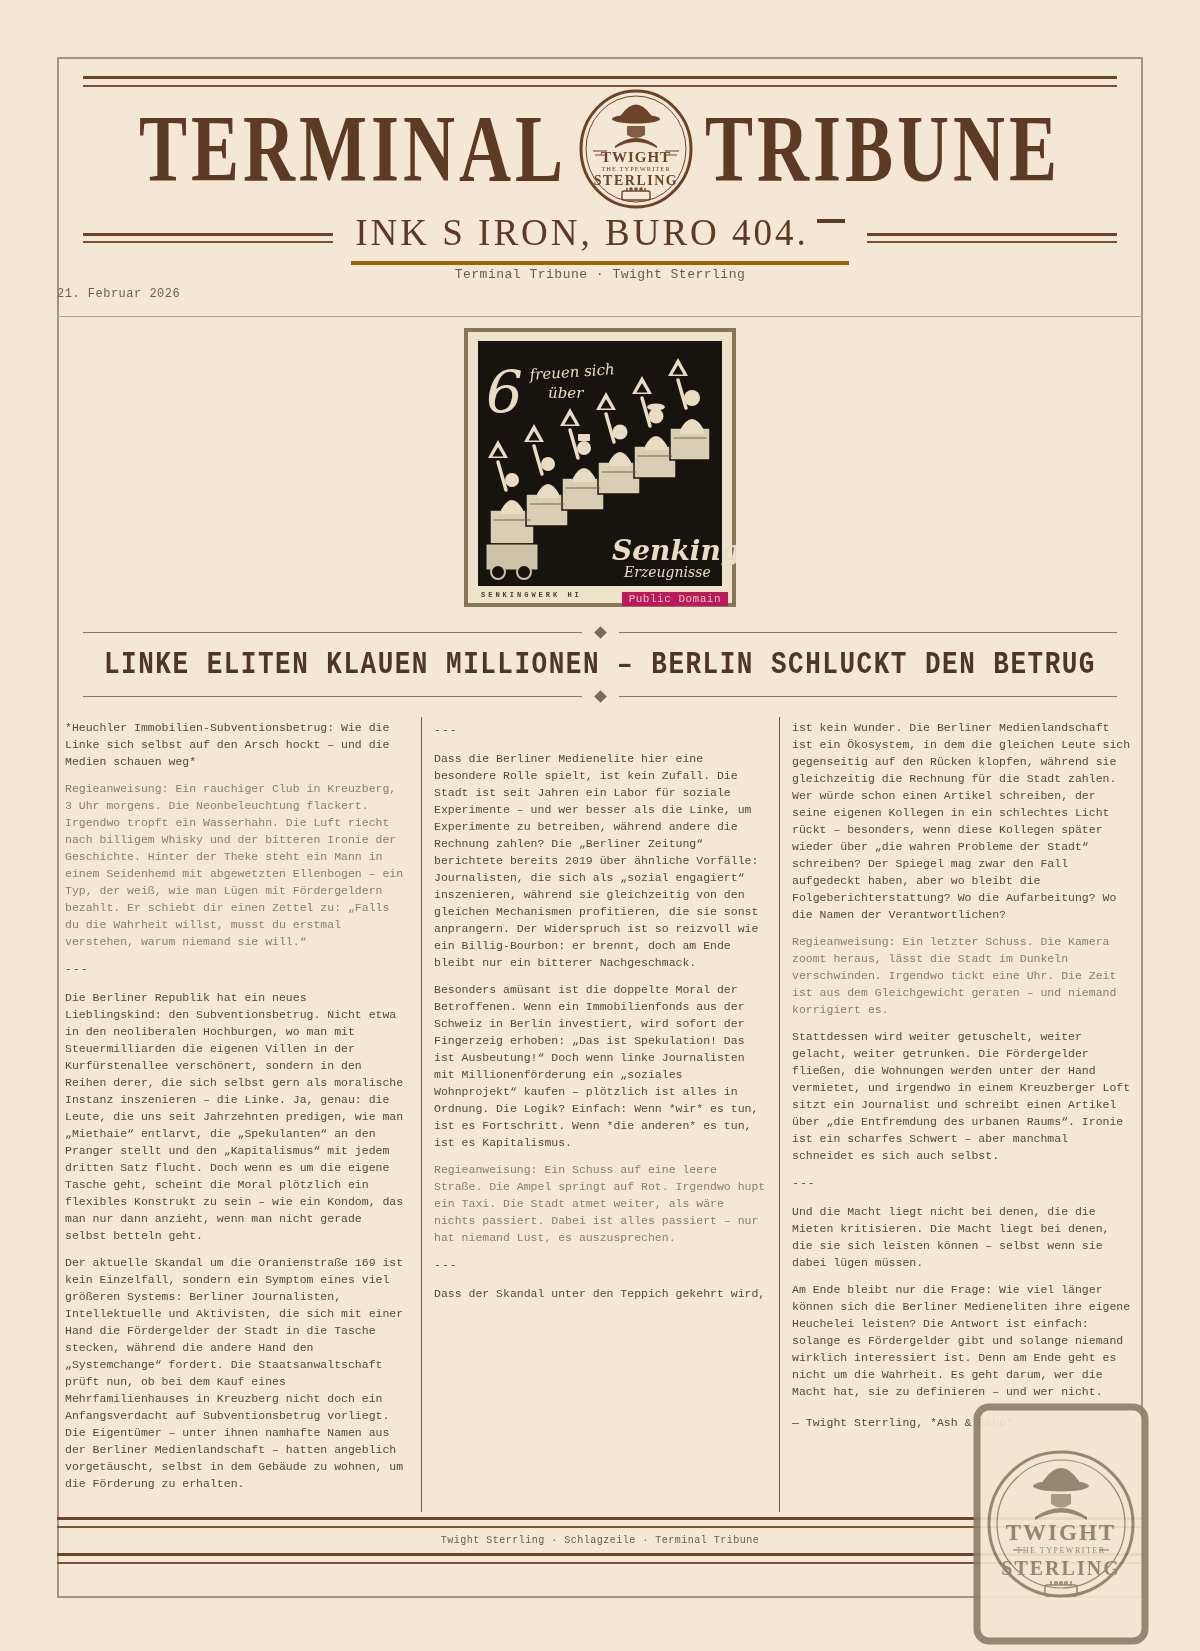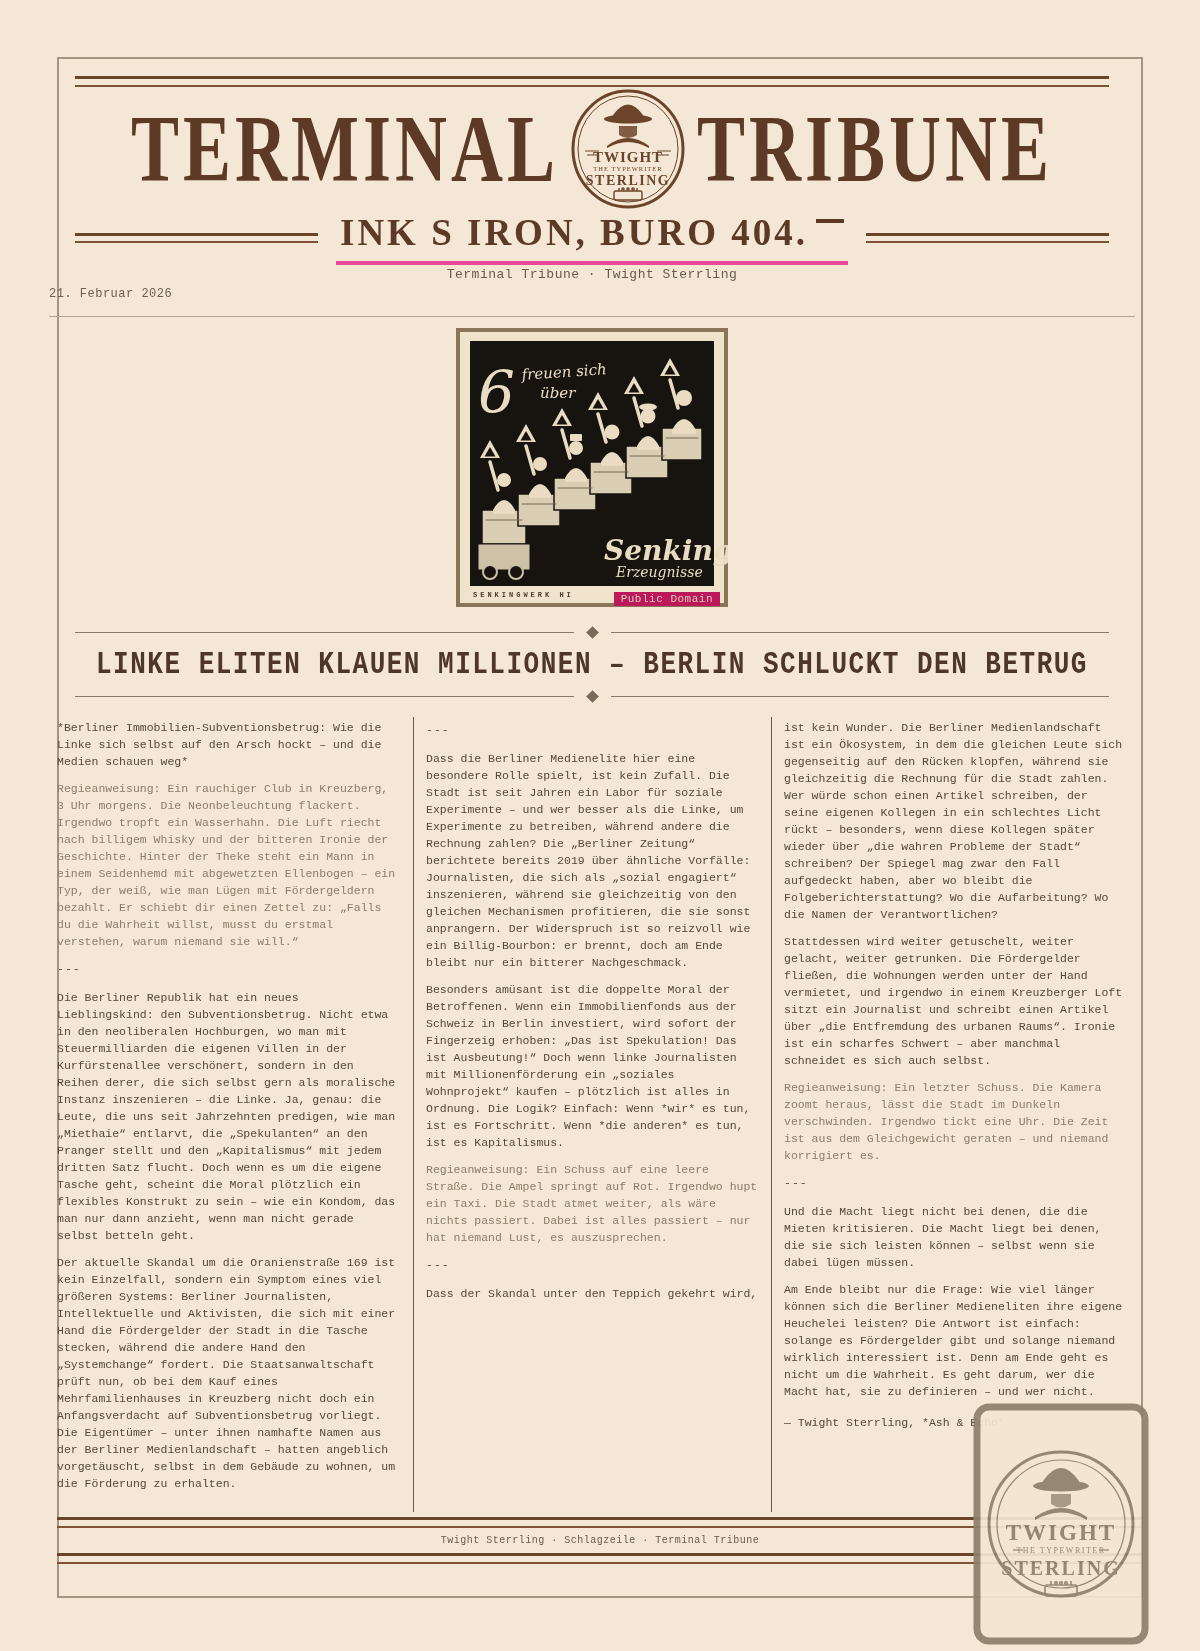--- a/index.html
+++ b/index.html
@@ -1,35 +1,35 @@
 <!DOCTYPE html>
 <html><head>
 <meta charset="utf-8">
 <style>
   html,body{margin:0;padding:0;background:#e8dcc8;}
   .page{position:relative;width:1200px;height:1651px;margin:0 auto;background:#f4e7d5;overflow:hidden;
         font-family:"Liberation Mono","DejaVu Sans Mono",monospace;color:#57473a;}
   .frame{position:absolute;left:57px;top:57px;width:1082px;height:1537px;border:2px solid #a59580;pointer-events:none;}
-  .content{position:absolute;left:49px;top:57px;width:1086px;}
+  .content{position:absolute;left:57px;top:57px;width:1086px;}
 
   
   .toprules{margin:19px 26px 0;}
   .toprules .r1{height:3px;background:#6b4429;}
   .toprules .r2{height:2px;background:#7d5236;margin-top:6px;}
   .masthead-row{display:flex;align-items:center;justify-content:center;gap:10px;height:116px;margin-top:4px;}
   .masthead-title{font-family:"Liberation Serif",serif;font-weight:bold;font-size:72px;line-height:1;
                   letter-spacing:4px;color:#5d3a25;transform:scaleY(1.32);}
   .logo-oval{flex:0 0 auto;}
 
   .tagline-row{display:flex;align-items:center;gap:18px;margin:4px 26px 0;}
   .flank{flex:1;display:flex;flex-direction:column;gap:5px;}
   .flank i{display:block;height:3px;background:#6b4429;}
   .flank i:last-child{height:2px;background:#7d5236;}
-  .tagline{font-family:"Liberation Serif",serif;font-weight:bold;font-size:37px;letter-spacing:3px;
-           color:#5d3a25;border-bottom:4px solid #ec4899;padding:0 4px 7px;white-space:nowrap;}
+  .tagline{font-family:"Liberation Serif",serif;font-weight:normal;font-size:37px;letter-spacing:3px;
+           color:#5d3a25;border-bottom:4px solid #a16207;padding:0 4px 7px;white-space:nowrap;}
   .tagline::after{content:"";display:inline-block;width:28px;height:4px;background:#5d3a25;
                   vertical-align:top;margin:8px 0 0 8px;}
   .byline{text-align:center;font-size:13px;color:#6b5a49;margin-top:2px;letter-spacing:.5px;}
   .dateline{text-align:left;font-size:12px;color:#6f5e4d;margin-top:5px;letter-spacing:.5px;}
   hr.thin{border:0;border-top:1px solid #b5a48f;margin:15px 0 0;}
 
   
   .poster-wrap{position:relative;width:272px;margin:11px auto 0;}
   .credit{position:absolute;right:8px;bottom:6px;background:#be185d;color:#d8cdb9;
           font-size:11px;padding:1px 7px;letter-spacing:.5px;}
@@ -223,38 +223,38 @@
     <h2 class="headline">LINKE ELITEN KLAUEN MILLIONEN – BERLIN SCHLUCKT DEN BETRUG</h2>
 
     <div class="divider" style="margin-top:0;">
       <span class="dline"></span>
         <span class="diamond"></span>
         <span class="dline"></span>
     </div>
 
     <main class="columns">
       <section class="col">
-          <p class="para intro">*Berliner Immobilien-Subventionsbetrug: Wie die Linke sich selbst auf den Arsch hockt – und die Medien schauen weg*</p>
+          <p class="para intro">*Heuchler Immobilien-Subventionsbetrug: Wie die Linke sich selbst auf den Arsch hockt – und die Medien schauen weg*</p>
           <p class="para regie">Regieanweisung: Ein rauchiger Club in Kreuzberg, 3 Uhr morgens. Die Neonbeleuchtung flackert. Irgendwo tropft ein Wasserhahn. Die Luft riecht nach billigem Whisky und der bitteren Ironie der Geschichte. Hinter der Theke steht ein Mann in einem Seidenhemd mit abgewetzten Ellenbogen – ein Typ, der weiß, wie man Lügen mit Fördergeldern bezahlt. Er schiebt dir einen Zettel zu: „Falls du die Wahrheit willst, musst du erstmal verstehen, warum niemand sie will.“</p>
           <p class="para sep">---</p>
           <p class="para normal">Die Berliner Republik hat ein neues Lieblingskind: den Subventionsbetrug. Nicht etwa in den neoliberalen Hochburgen, wo man mit Steuermilliarden die eigenen Villen in der Kurfürstenallee verschönert, sondern in den Reihen derer, die sich selbst gern als moralische Instanz inszenieren – die Linke. Ja, genau: die Leute, die uns seit Jahrzehnten predigen, wie man „Miethaie“ entlarvt, die „Spekulanten“ an den Pranger stellt und den „Kapitalismus“ mit jedem dritten Satz flucht. Doch wenn es um die eigene Tasche geht, scheint die Moral plötzlich ein flexibles Konstrukt zu sein – wie ein Kondom, das man nur dann anzieht, wenn man nicht gerade selbst betteln geht.</p>
           <p class="para normal">Der aktuelle Skandal um die Oranienstraße 169 ist kein Einzelfall, sondern ein Symptom eines viel größeren Systems: Berliner Journalisten, Intellektuelle und Aktivisten, die sich mit einer Hand die Fördergelder der Stadt in die Tasche stecken, während die andere Hand den „Systemchange“ fordert. Die Staatsanwaltschaft prüft nun, ob bei dem Kauf eines Mehrfamilienhauses in Kreuzberg nicht doch ein Anfangsverdacht auf Subventionsbetrug vorliegt. Die Eigentümer – unter ihnen namhafte Namen aus der Berliner Medienlandschaft – hatten angeblich vorgetäuscht, selbst in dem Gebäude zu wohnen, um die Förderung zu erhalten.</p>
         </section>
       <section class="col">
           <p class="para sep">---</p>
           <p class="para normal">Dass die Berliner Medienelite hier eine besondere Rolle spielt, ist kein Zufall. Die Stadt ist seit Jahren ein Labor für soziale Experimente – und wer besser als die Linke, um Experimente zu betreiben, während andere die Rechnung zahlen? Die „Berliner Zeitung“ berichtete bereits 2019 über ähnliche Vorfälle: Journalisten, die sich als „sozial engagiert“ inszenieren, während sie gleichzeitig von den gleichen Mechanismen profitieren, die sie sonst anprangern. Der Widerspruch ist so reizvoll wie ein Billig-Bourbon: er brennt, doch am Ende bleibt nur ein bitterer Nachgeschmack.</p>
           <p class="para normal">Besonders amüsant ist die doppelte Moral der Betroffenen. Wenn ein Immobilienfonds aus der Schweiz in Berlin investiert, wird sofort der Fingerzeig erhoben: „Das ist Spekulation! Das ist Ausbeutung!“ Doch wenn linke Journalisten mit Millionenförderung ein „soziales Wohnprojekt“ kaufen – plötzlich ist alles in Ordnung. Die Logik? Einfach: Wenn *wir* es tun, ist es Fortschritt. Wenn *die anderen* es tun, ist es Kapitalismus.</p>
           <p class="para regie">Regieanweisung: Ein Schuss auf eine leere Straße. Die Ampel springt auf Rot. Irgendwo hupt ein Taxi. Die Stadt atmet weiter, als wäre nichts passiert. Dabei ist alles passiert – nur hat niemand Lust, es auszusprechen.</p>
           <p class="para sep">---</p>
           <p class="para normal">Dass der Skandal unter den Teppich gekehrt wird,</p>
         </section>
       <section class="col">
           <p class="para normal">ist kein Wunder. Die Berliner Medienlandschaft ist ein Ökosystem, in dem die gleichen Leute sich gegenseitig auf den Rücken klopfen, während sie gleichzeitig die Rechnung für die Stadt zahlen. Wer würde schon einen Artikel schreiben, der seine eigenen Kollegen in ein schlechtes Licht rückt – besonders, wenn diese Kollegen später wieder über „die wahren Probleme der Stadt“ schreiben? Der Spiegel mag zwar den Fall aufgedeckt haben, aber wo bleibt die Folgeberichterstattung? Wo die Aufarbeitung? Wo die Namen der Verantwortlichen?</p>
+          <p class="para regie">Regieanweisung: Ein letzter Schuss. Die Kamera zoomt heraus, lässt die Stadt im Dunkeln verschwinden. Irgendwo tickt eine Uhr. Die Zeit ist aus dem Gleichgewicht geraten – und niemand korrigiert es.</p>
           <p class="para normal">Stattdessen wird weiter getuschelt, weiter gelacht, weiter getrunken. Die Fördergelder fließen, die Wohnungen werden unter der Hand vermietet, und irgendwo in einem Kreuzberger Loft sitzt ein Journalist und schreibt einen Artikel über „die Entfremdung des urbanen Raums“. Ironie ist ein scharfes Schwert – aber manchmal schneidet es sich auch selbst.</p>
-          <p class="para regie">Regieanweisung: Ein letzter Schuss. Die Kamera zoomt heraus, lässt die Stadt im Dunkeln verschwinden. Irgendwo tickt eine Uhr. Die Zeit ist aus dem Gleichgewicht geraten – und niemand korrigiert es.</p>
           <p class="para sep">---</p>
           <p class="para normal">Und die Macht liegt nicht bei denen, die die Mieten kritisieren. Die Macht liegt bei denen, die sie sich leisten können – selbst wenn sie dabei lügen müssen.</p>
           <p class="para normal">Am Ende bleibt nur die Frage: Wie viel länger können sich die Berliner Medieneliten ihre eigene Heuchelei leisten? Die Antwort ist einfach: solange es Fördergelder gibt und solange niemand wirklich interessiert ist. Denn am Ende geht es nicht um die Wahrheit. Es geht darum, wer die Macht hat, sie zu definieren – und wer nicht.</p>
           <p class="para signature">— Twight Sterrling, *Ash &amp; Echo*</p>
         </section>
     </main>
   </div>
 
   <footer class="pfooter">
     <div class="rule2"></div>

